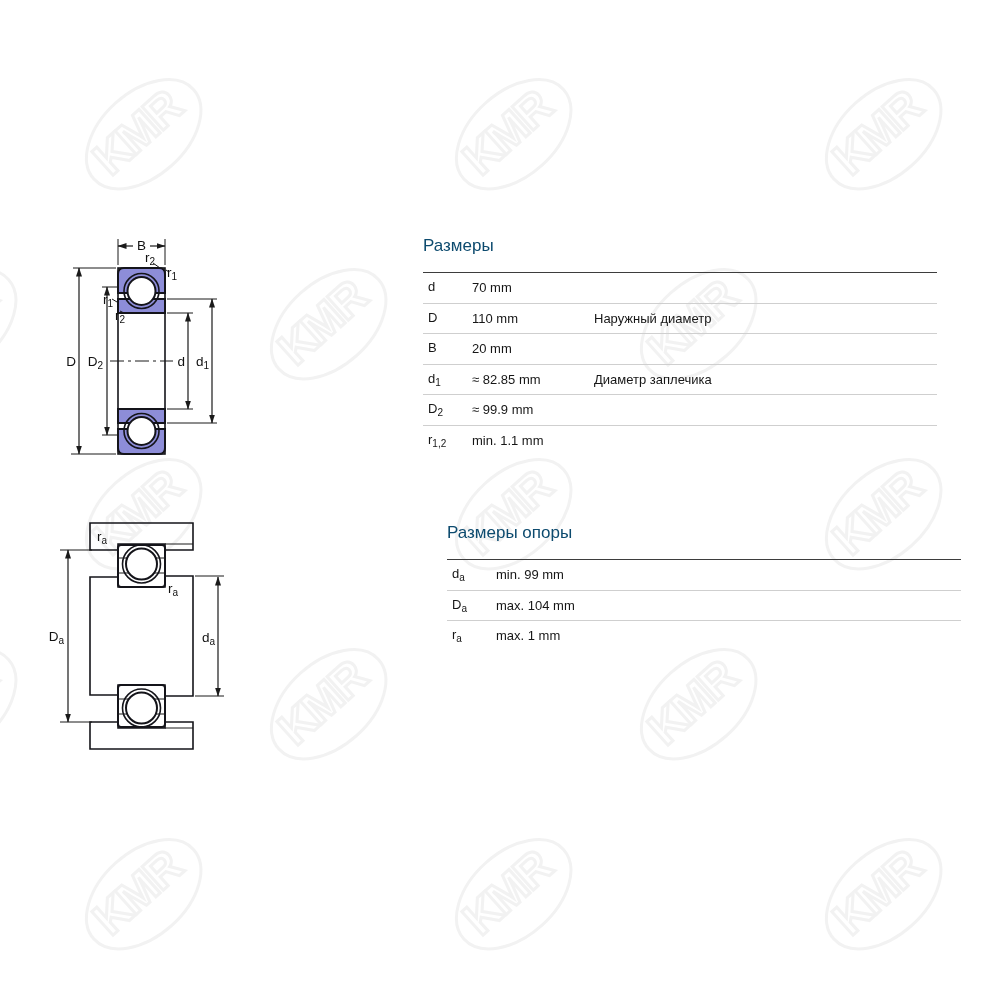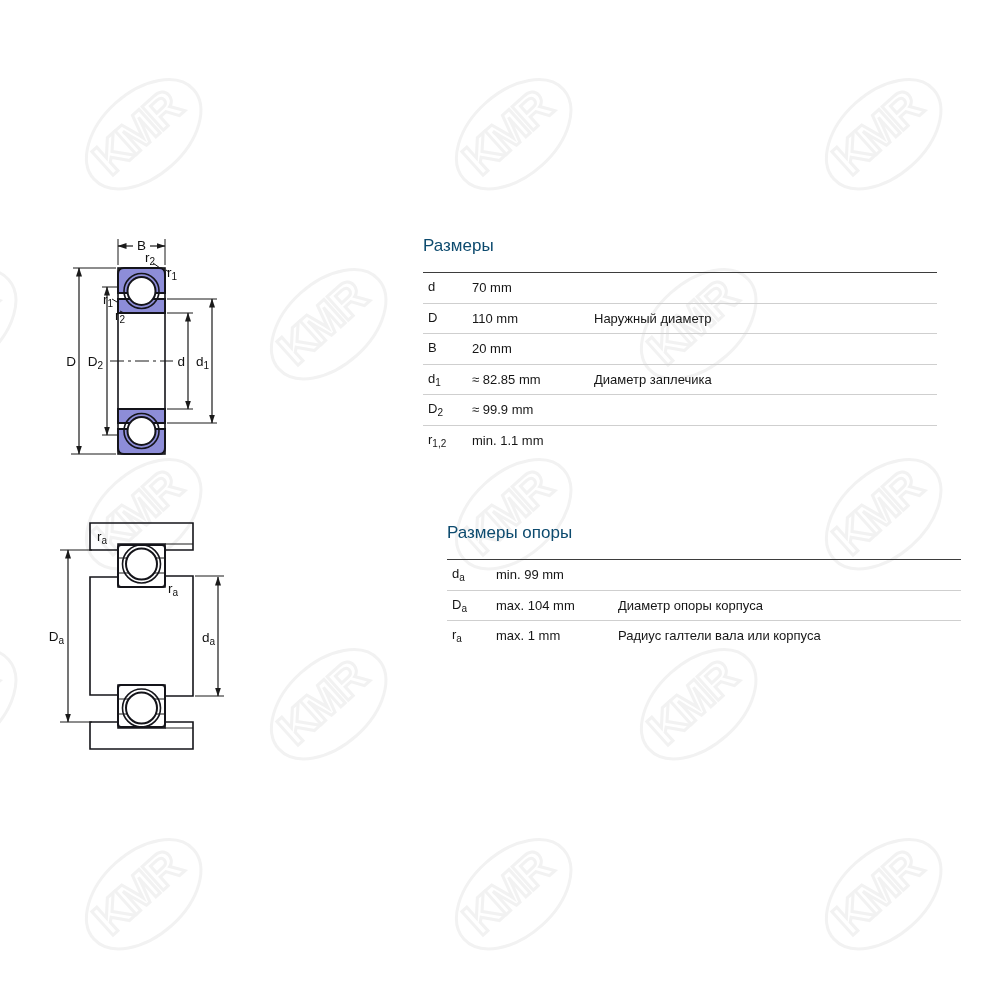--- a/index.html
+++ b/index.html
@@ -199,21 +199,19 @@
   <div class="table-title">Размеры опоры</div>
   <div class="table-rule"></div>
   <div class="table-body">
       <div class="trow">
         <span class="c-sym"><span>d</span><span class="sub">a</span></span>
         <span class="c-val">min. 99 mm</span>
       </div>
       <div class="trow">
         <span class="c-sym"><span>D</span><span class="sub">a</span></span>
         <span class="c-val">max. 104 mm</span>
-        <span class="c-desc">Диаметр опоры корпуса</span>
       </div>
       <div class="trow">
         <span class="c-sym"><span>r</span><span class="sub">a</span></span>
         <span class="c-val">max. 1 mm</span>
-        <span class="c-desc">Радиус галтели вала или корпуса</span>
       </div>
     </div>
 </div>
 
 </body></html>

